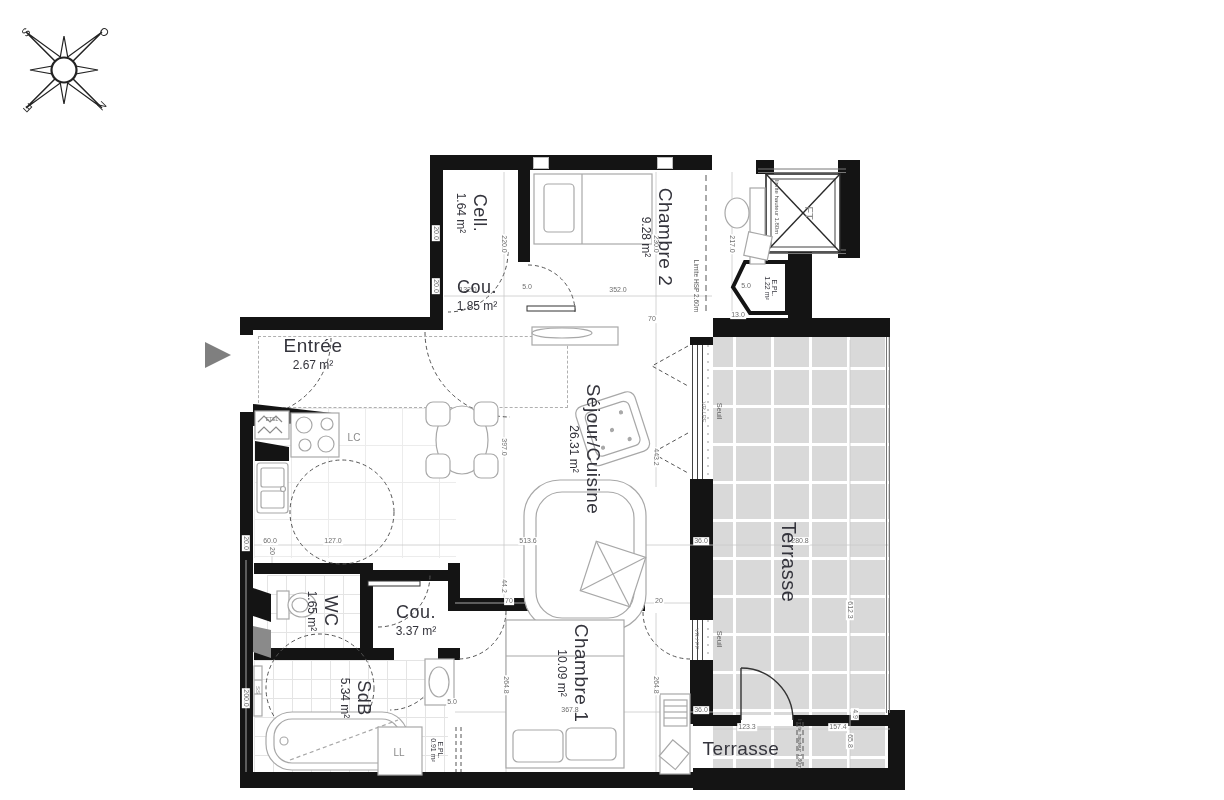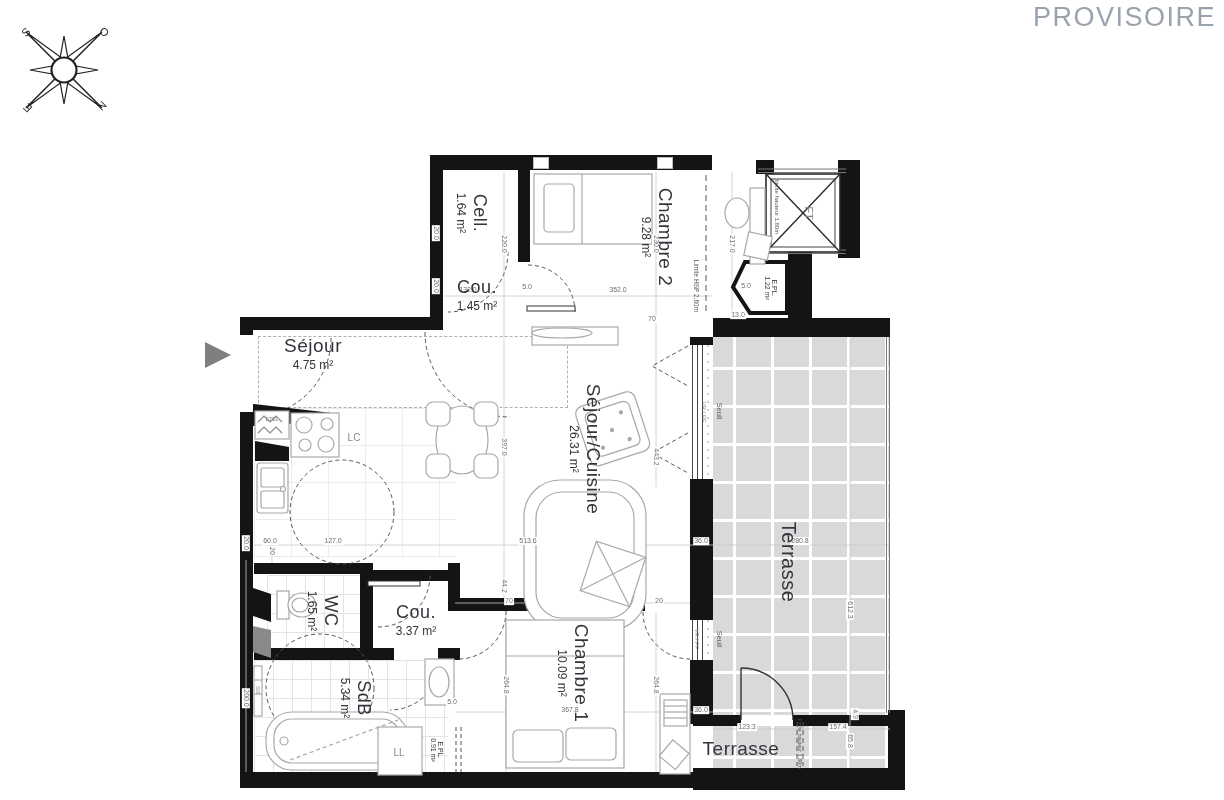--- a/index.html
+++ b/index.html
@@ -31,21 +31,20 @@
   .watermark{position:absolute;top:2px;right:8px;font-size:27px;letter-spacing:1.5px;
              color:#99a2ad;z-index:9;}
   .cletter{position:absolute;z-index:9;font-size:11px;color:#2b2b2b;}
   .walls{z-index:3}
 </style>
 </head>
 <body>
 
 <div id="stage">
 
-  <div class="watermark">PROVISOIRE</div>
 
   <span class="cletter" style="left:22px;top:26px;transform:rotate(-45deg)">S</span>
   <span class="cletter" style="left:100px;top:26px;transform:rotate(45deg)">O</span>
   <span class="cletter" style="left:24px;top:102px;transform:rotate(-135deg)">E</span>
   <span class="cletter" style="left:98px;top:100px;transform:rotate(135deg)">N</span>
 
   <div class="terr" style="left:713px;top:337px;width:177px;height:378px"></div>
   <div class="terr" style="left:713px;top:726px;width:175px;height:42px"></div>
   <div class="bathgrid" style="left:267px;top:575px;width:93px;height:73px"></div>
   <div class="bathgrid" style="left:254px;top:660px;width:194px;height:112px"></div>
@@ -260,25 +259,25 @@
   <div class="rlabel v" style="left:472px;top:213px">
     <div class="rname">Cell.</div>
     <div class="rarea">1.64 m²</div>
   </div>
   <div class="rlabel v" style="left:657px;top:237px">
     <div class="rname big">Chambre 2</div>
     <div class="rarea">9.28 m²</div>
   </div>
   <div class="rlabel" style="left:477px;top:295px">
     <div class="rname">Cou.</div>
-    <div class="rarea">1.45 m²</div>
+    <div class="rarea">1.85 m²</div>
   </div>
   <div class="rlabel" style="left:313px;top:353px">
-    <div class="rname big">Séjour</div>
-    <div class="rarea">4.75 m²</div>
+    <div class="rname big">Entrée</div>
+    <div class="rarea">2.67 m²</div>
   </div>
   <div class="rlabel v" style="left:585px;top:449px">
     <div class="rname big">Séjour/Cuisine</div>
     <div class="rarea">26.31 m²</div>
   </div>
   <div class="rlabel v" style="left:323px;top:611px">
     <div class="rname">WC</div>
     <div class="rarea">1.65 m²</div>
   </div>
   <div class="rlabel" style="left:416px;top:620px">

